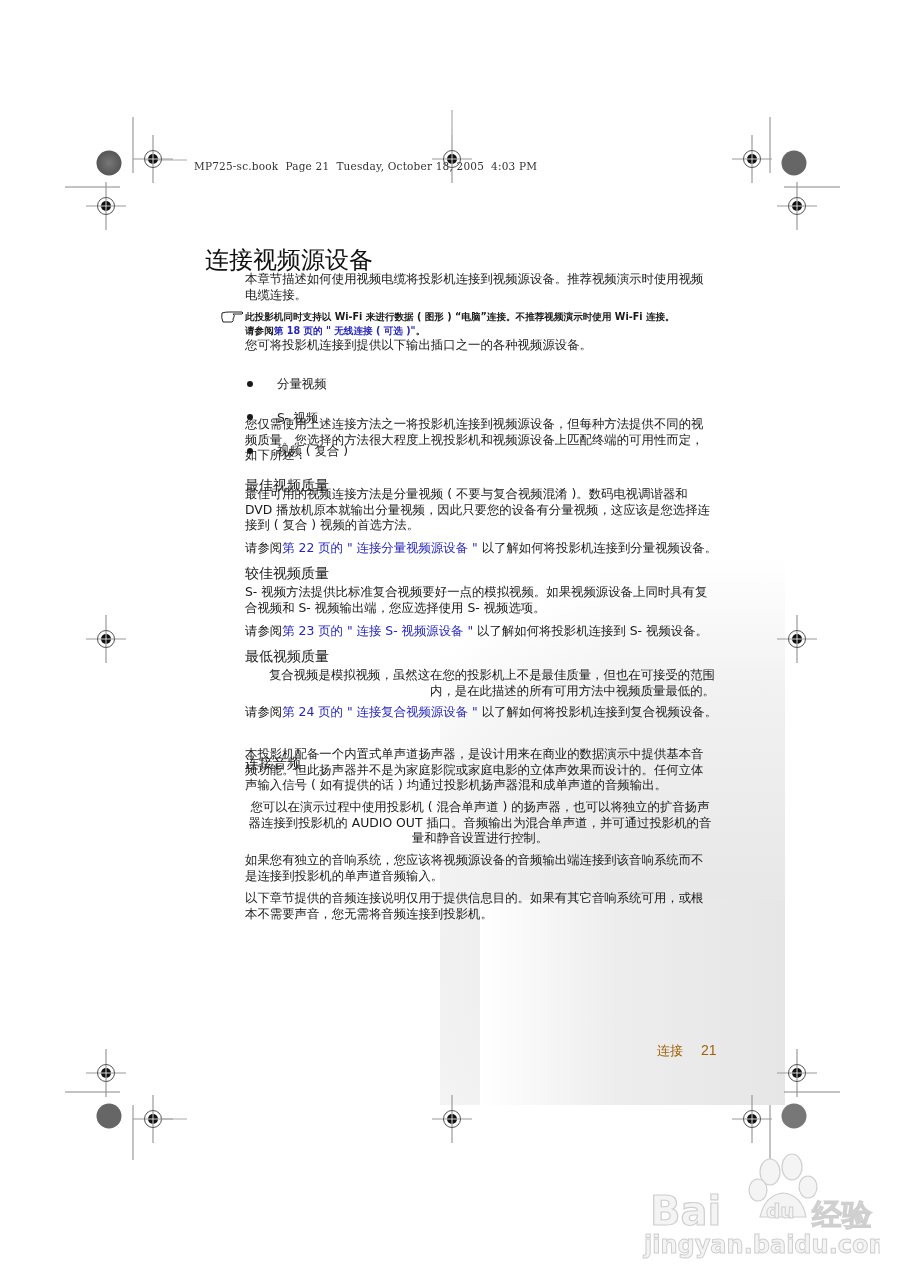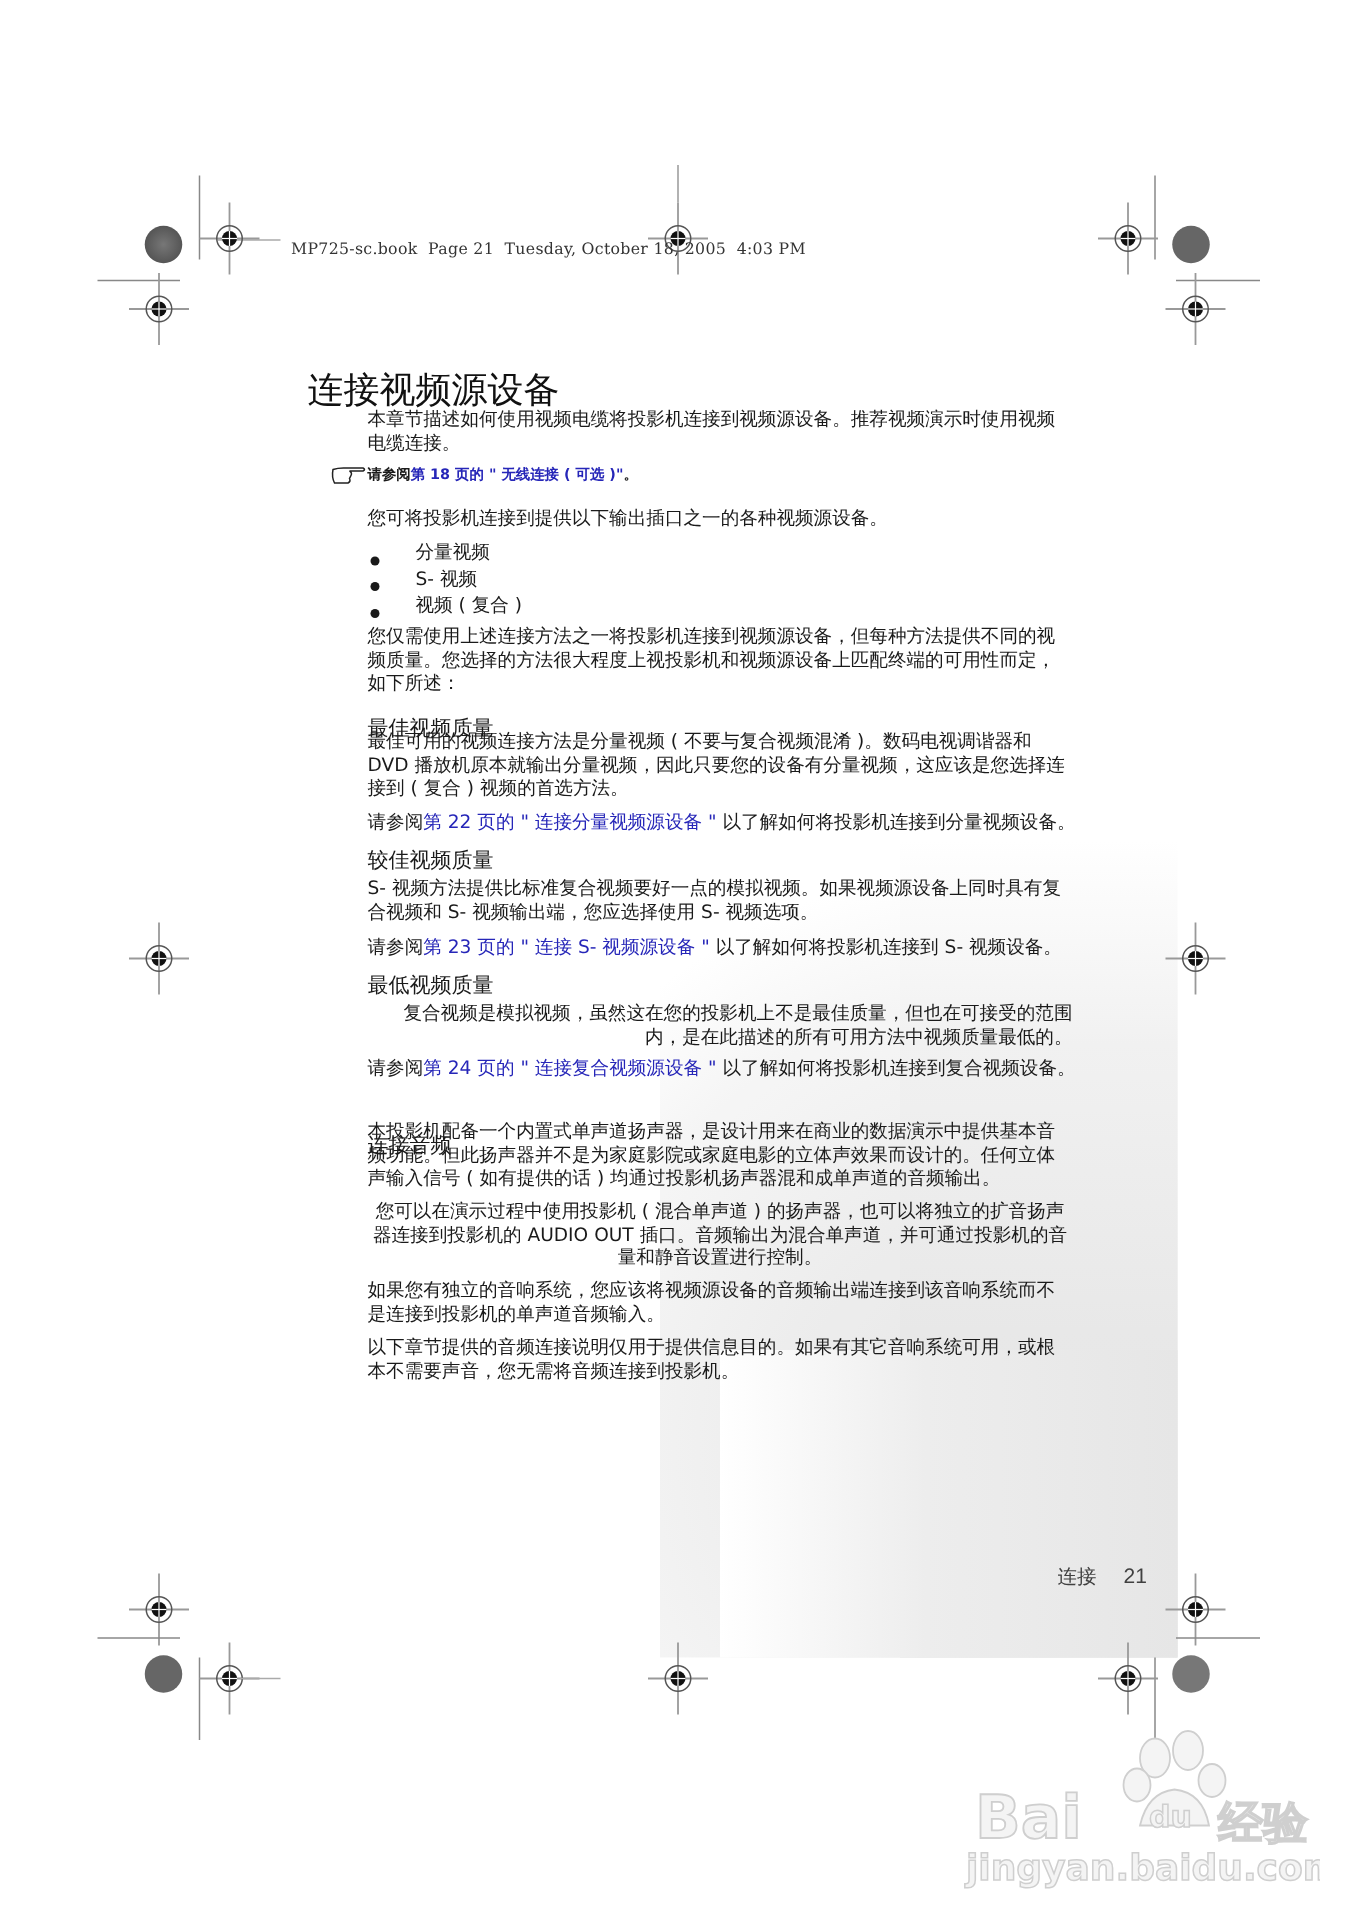--- a/index.html
+++ b/index.html
@@ -17,23 +17,23 @@
   .mark { position:absolute; }
   .header-line { position:absolute; left:170px; top:160px; font-family:"DejaVu Serif","Liberation Serif",serif;
                  font-size:10.5px; color:#333; letter-spacing:0.2px; white-space:pre;margin-left:24px; }
   .title { position:absolute; left:205px; top:244px; font-size:24px; color:#111; }
   .p { position:absolute; left:245px; width:470px; font-size:12.4px; line-height:15.5px; color:#1a1a1a; }
   .h2 { position:absolute; left:245px; font-size:14px; color:#1a1a1a; }
   .note { position:absolute; left:245px; width:475px; font-size:9.6px; line-height:13.5px; font-weight:bold; color:#1a1a1a; }
   .note-icon { position:absolute; left:220px; top:310px; width:24px; height:14px; }
   .link { color:#2626b8; }
   .bullets { position:absolute; left:245px; top:359px; font-size:12.4px; line-height:17.5px; }
-  .bullet-row { display:flex; align-items:flex-end; }
+  .bullet-row { display:flex; align-items:center;margin-top:16px; }
   .dot { width:6px; height:6px; border-radius:50%; background:#1a1a1a; margin-right:24px; margin-left:2px; }
-  .footer { position:absolute; left:657px; top:1042px; font-size:13px; color:#404040;margin-left:48px; }
+  .footer { position:absolute; left:657px; top:1042px; font-size:13px; color:#a16207; }
   .footer .num { margin-left:18px; font-family:"Liberation Sans",sans-serif; font-size:14px; }
   .wm { position:absolute; left:640px; top:1145px; width:240px; height:115px; }
 </style>
 </head>
 <body>
 
 <div class="bgtex"></div>
 <div class="bgtex2"></div>
 <div class="bgtex3"></div>
 
@@ -91,20 +91,21 @@
 <div class="header-line">MP725-sc.book  Page 21  Tuesday, October 18, 2005  4:03 PM</div>
 
 <div class="title">连接视频源设备</div>
 
 <div class="p" style="top:271px;">本章节描述如何使用视频电缆将投影机连接到视频源设备。推荐视频演示时使用视频电缆连接。</div>
 
 <svg class="note-icon" viewBox="0 0 24 14">
   <path d="M2 3 Q1 8 3 12 L12 12 Q14 11 13 9 L14 7 Q15 5 13 4 L22 4 Q24 3 22 2 L9 2 Q5 2 2 3 Z" fill="none" stroke="#222" stroke-width="1"></path>
 </svg>
 <div class="note" style="top:310px;">
+  <div>此投影机同时支持以 Wi-Fi 来进行数据 ( 图形 ) “电脑”连接。不推荐视频演示时使用 Wi-Fi 连接。</div>
   <div><span>请参阅</span><span class="link">第 18 页的 " 无线连接 ( 可选 )"</span><span>。</span></div>
 </div>
 
 <div class="p" style="top:337px;">您可将投影机连接到提供以下输出插口之一的各种视频源设备。</div>
 
 <div class="bullets">
   <div class="bullet-row">
       <span class="dot"></span>
       <span>分量视频</span>
     </div>

